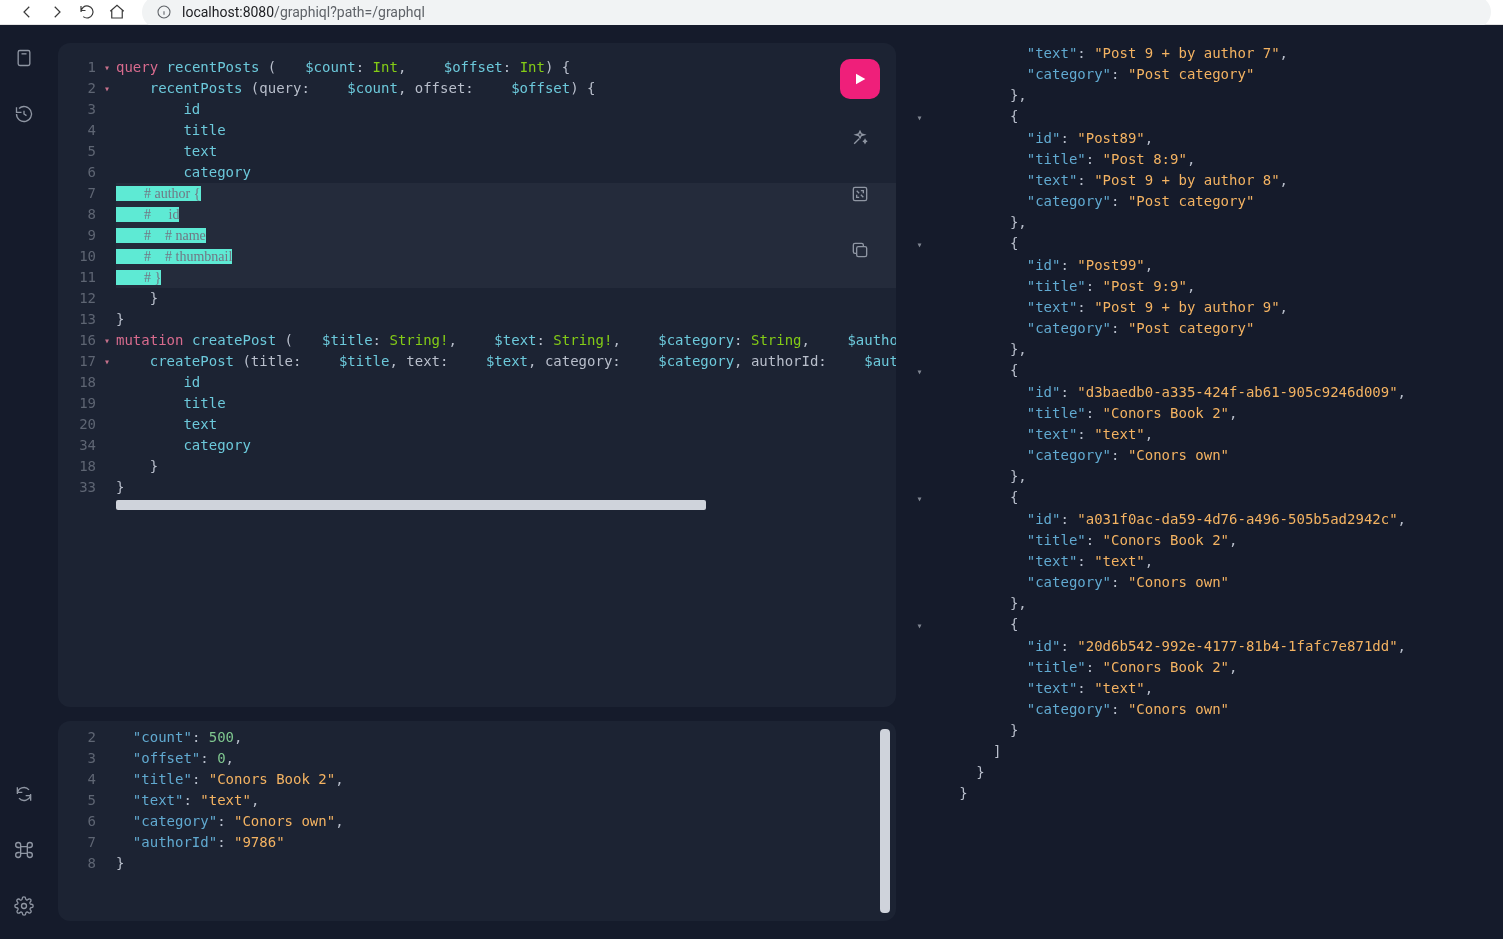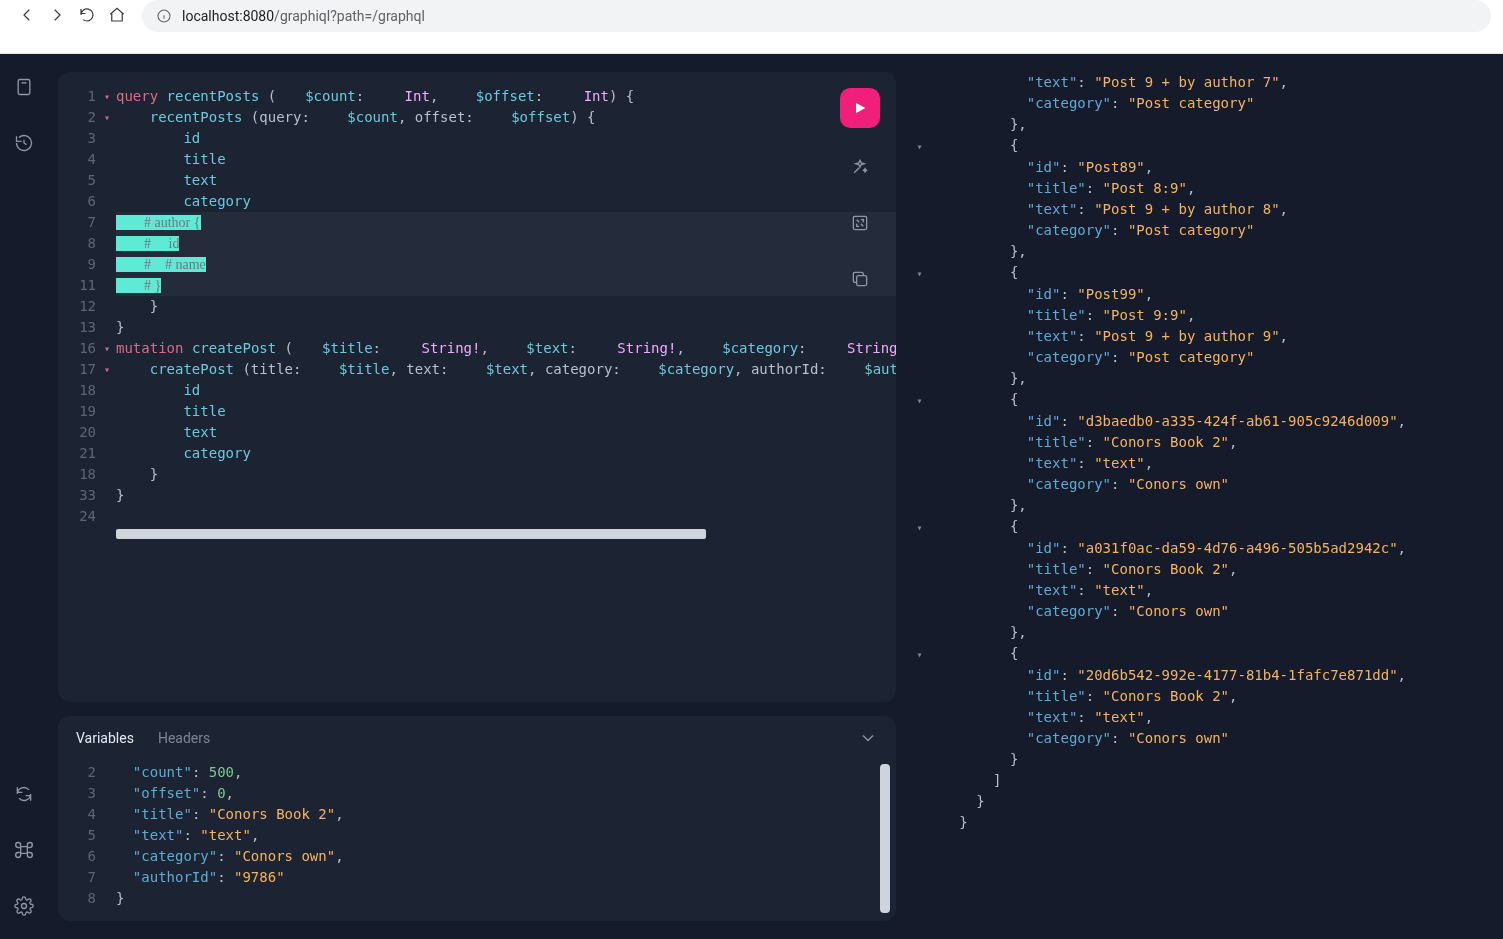--- a/index.html
+++ b/index.html
@@ -1,23 +1,23 @@
 <!DOCTYPE html>
 <html><head>
 <meta charset="utf-8">
 <style>
   * { margin: 0; padding: 0; box-sizing: border-box; }
   html, body { width: 100%; height: 100%; font-family: -apple-system, BlinkMacSystemFont, "Segoe UI", Roboto, sans-serif; }
   body { display: flex; flex-direction: column; background: #ffffff; }
 
   
   .browser-bar {
-    height: 54px;
-    display: flex;
-    align-items: flex-start;
+    height: 25px;
+    display: flex;
+    align-items: center;
     padding: 0 12px;
     background: #ffffff;
     border-bottom: 1px solid #e5e5e5;
   }
   .nav-btn {
     width: 30px; height: 30px;
     display: flex; align-items: center; justify-content: center;
     border-radius: 50%;
     color: #333;
     cursor: pointer;
@@ -131,21 +131,21 @@
   }
   .src { flex: 1; }
   .hl-line .src { background: rgba(255,255,255,0.04); }
   .sel-bg { background: #5eead4; font-family: Liberation Serif, serif; }
 
   
   .kw   { color: #d86b8e; }      
   .op   { color: #6cc9db; }      
   .fld  { color: #6cc9db; }      
   .var  { color: #6cc9db; margin-left: 29px; }      
-  .typ  { color: #f0abfc; margin-left: 32px; }      
+  .typ  { color: #84cc16; }      
   .punc { color: #b9bfcc; }
   .cmt  { color: #717784; }
   .str  { color: #f4b362; }
   .num  { color: #7fc78f; }
   .key  { color: #61aad1; }      
   .jstr { color: #f4b362; }
 
   
   .hscroll-track {
     height: 14px;
@@ -316,32 +316,32 @@
           <div class="code" id="editor-code">
               <div class="line"><span class="gutter">1</span><span class="fold">▾</span><span class="src"><span class="kw">query</span><span class="punc"> </span><span class="op">recentPosts</span><span class="punc"> (</span><span class="var">$count</span><span class="punc">: </span><span class="typ">Int</span><span class="punc">, </span><span class="var">$offset</span><span class="punc">: </span><span class="typ">Int</span><span class="punc">) {</span></span></div>
               <div class="line"><span class="gutter">2</span><span class="fold">▾</span><span class="src"><span class="punc">    </span><span class="fld">recentPosts</span><span class="punc"> (query: </span><span class="var">$count</span><span class="punc">, offset: </span><span class="var">$offset</span><span class="punc">) {</span></span></div>
               <div class="line"><span class="gutter">3</span><span class="fold"></span><span class="src"><span class="punc">        </span><span class="fld">id</span></span></div>
               <div class="line"><span class="gutter">4</span><span class="fold"></span><span class="src"><span class="punc">        </span><span class="fld">title</span></span></div>
               <div class="line"><span class="gutter">5</span><span class="fold"></span><span class="src"><span class="punc">        </span><span class="fld">text</span></span></div>
               <div class="line"><span class="gutter">6</span><span class="fold"></span><span class="src"><span class="punc">        </span><span class="fld">category</span></span></div>
               <div class="line hl-line"><span class="gutter">7</span><span class="fold"></span><span class="src"><span class="sel-bg"><span class="punc">        </span><span class="cmt"># author {</span></span></span></div>
               <div class="line hl-line"><span class="gutter">8</span><span class="fold"></span><span class="src"><span class="sel-bg"><span class="punc">        </span><span class="cmt">#     id</span></span></span></div>
               <div class="line hl-line"><span class="gutter">9</span><span class="fold"></span><span class="src"><span class="sel-bg"><span class="punc">        </span><span class="cmt">#    # name</span></span></span></div>
+              <div class="line hl-line"><span class="gutter">10</span><span class="fold"></span><span class="src"><span class="sel-bg"><span class="punc">        </span><span class="cmt">#    # thumbnail</span></span></span></div>
               <div class="line hl-line"><span class="gutter">11</span><span class="fold"></span><span class="src"><span class="sel-bg"><span class="punc">        </span><span class="cmt"># }</span></span></span></div>
               <div class="line"><span class="gutter">12</span><span class="fold"></span><span class="src"><span class="punc">    }</span></span></div>
               <div class="line"><span class="gutter">13</span><span class="fold"></span><span class="src"><span class="punc">}</span></span></div>
               <div class="line"><span class="gutter">16</span><span class="fold">▾</span><span class="src"><span class="kw">mutation</span><span class="punc"> </span><span class="op">createPost</span><span class="punc"> (</span><span class="var">$title</span><span class="punc">: </span><span class="typ">String!</span><span class="punc">, </span><span class="var">$text</span><span class="punc">: </span><span class="typ">String!</span><span class="punc">, </span><span class="var">$category</span><span class="punc">: </span><span class="typ">String</span><span class="punc">, </span><span class="var">$authorId</span><span class="punc">:</span></span></div>
               <div class="line"><span class="gutter">17</span><span class="fold">▾</span><span class="src"><span class="punc">    </span><span class="fld">createPost</span><span class="punc"> (title: </span><span class="var">$title</span><span class="punc">, text: </span><span class="var">$text</span><span class="punc">, category: </span><span class="var">$category</span><span class="punc">, authorId: </span><span class="var">$authorId</span></span></div>
               <div class="line"><span class="gutter">18</span><span class="fold"></span><span class="src"><span class="punc">        </span><span class="fld">id</span></span></div>
               <div class="line"><span class="gutter">19</span><span class="fold"></span><span class="src"><span class="punc">        </span><span class="fld">title</span></span></div>
               <div class="line"><span class="gutter">20</span><span class="fold"></span><span class="src"><span class="punc">        </span><span class="fld">text</span></span></div>
-              <div class="line"><span class="gutter">21</span><span class="fold"></span><span class="src"><span class="punc">        </span><span class="fld">category</span></span></div>
+              <div class="line"><span class="gutter">34</span><span class="fold"></span><span class="src"><span class="punc">        </span><span class="fld">category</span></span></div>
               <div class="line"><span class="gutter">18</span><span class="fold"></span><span class="src"><span class="punc">    }</span></span></div>
               <div class="line"><span class="gutter">33</span><span class="fold"></span><span class="src"><span class="punc">}</span></span></div>
-              <div class="line"><span class="gutter">24</span><span class="fold"></span><span class="src"><span class="punc"></span></span></div>
             </div>
           <div class="hscroll-track">
             <div class="hscroll-thumb"></div>
           </div>
         </div>
 
         <div class="fab-col">
           <div class="run-btn">
             <svg viewBox="0 0 24 24">
                 <path d="M6 4l14 8-14 8z"></path>
@@ -361,30 +361,20 @@
           <div class="tool-btn">
             <svg viewBox="0 0 24 24">
                 <rect x="8" y="8" width="12" height="12" rx="2"></rect>
                 <path d="M16 8V6a2 2 0 0 0-2-2H6a2 2 0 0 0-2 2v8a2 2 0 0 0 2 2h2"></path>
               </svg>
           </div>
         </div>
       </div>
 
       <div class="vars-panel">
-        <div class="vars-tabs">
-          <span class="active">Variables</span>
-          <span>Headers</span>
-          <span class="flex"></span>
-          <span class="tool-btn" style="width:20px;height:20px;">
-            <svg viewBox="0 0 24 24">
-                <path d="M6 9l6 6 6-6"></path>
-              </svg>
-          </span>
-        </div>
         <div class="vars-code">
           <div class="code" id="vars-code">
               <div class="line"><span class="gutter">2</span><span class="fold"></span><span class="src"><span class="punc">  </span><span class="key">"count"</span><span class="punc">: </span><span class="num">500</span><span class="punc">,</span></span></div>
               <div class="line"><span class="gutter">3</span><span class="fold"></span><span class="src"><span class="punc">  </span><span class="key">"offset"</span><span class="punc">: </span><span class="num">0</span><span class="punc">,</span></span></div>
               <div class="line"><span class="gutter">4</span><span class="fold"></span><span class="src"><span class="punc">  </span><span class="key">"title"</span><span class="punc">: </span><span class="str">"Conors Book 2"</span><span class="punc">,</span></span></div>
               <div class="line"><span class="gutter">5</span><span class="fold"></span><span class="src"><span class="punc">  </span><span class="key">"text"</span><span class="punc">: </span><span class="str">"text"</span><span class="punc">,</span></span></div>
               <div class="line"><span class="gutter">6</span><span class="fold"></span><span class="src"><span class="punc">  </span><span class="key">"category"</span><span class="punc">: </span><span class="str">"Conors own"</span><span class="punc">,</span></span></div>
               <div class="line"><span class="gutter">7</span><span class="fold"></span><span class="src"><span class="punc">  </span><span class="key">"authorId"</span><span class="punc">: </span><span class="str">"9786"</span></span></div>
               <div class="line"><span class="gutter">8</span><span class="fold"></span><span class="src"><span class="punc">}</span></span></div>
             </div>

